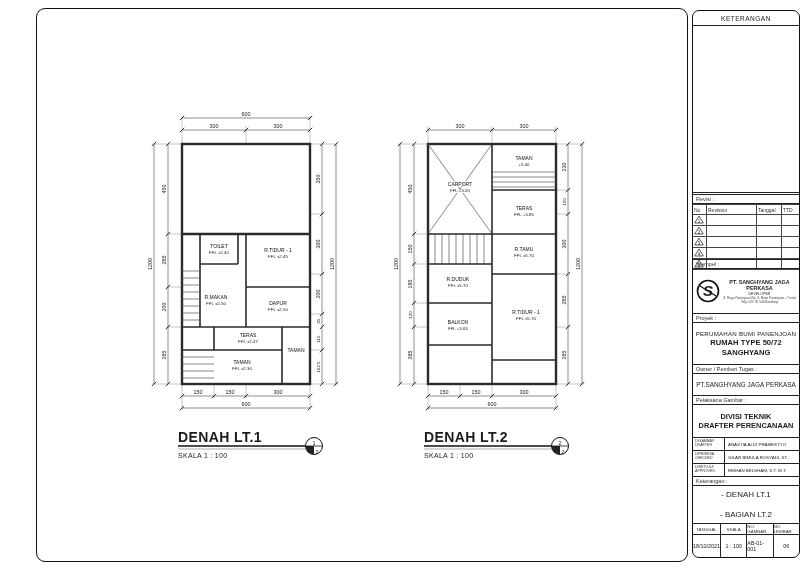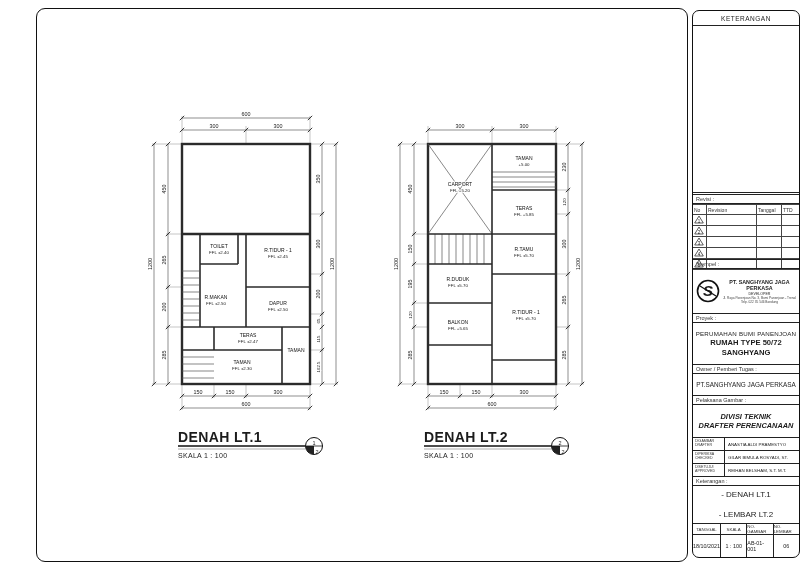--- a/index.html
+++ b/index.html
@@ -302,21 +302,21 @@
     <div class="proj2">RUMAH TYPE 50/72</div>
     <div class="proj2">SANGHYANG</div>
   </div>
 
   <div class="sec lab" style="height:9px;">Owner / Pemberi Tugas :</div>
   <div class="sec ctr" style="height:22px;">
     <div class="owner-name">PT.SANGHYANG JAGA PERKASA</div>
   </div>
 
   <div class="sec lab" style="height:9px;">Pelaksana Gambar :</div>
-  <div class="sec ctr" style="height:33px;font-style:italic;">
+  <div class="sec ctr" style="height:33px;">
     <div class="div1">DIVISI TEKNIK</div>
     <div class="div1">DRAFTER PERENCANAAN</div>
   </div>
 
   <div class="signrow">
     <div class="sl">
         <div>DIGAMBAR</div>
         <div>DRAFTER</div>
       </div>
     <div class="sn">ANASTIA ALDI PRAMESTYO</div>
@@ -332,21 +332,21 @@
     <div class="sl">
         <div>DISETUJUI</div>
         <div>APPROVED</div>
       </div>
     <div class="sn">REIHAN BELSHAM, S.T. M.T.</div>
   </div>
 
   <div class="sec lab" style="height:9px;">Keterangan :</div>
   <div class="sec ctr" style="height:38px;gap:8px;">
     <div class="judul">- DENAH LT.1</div>
-    <div class="judul">- LEMBAR LT.2</div>
+    <div class="judul">- BAGIAN LT.2</div>
   </div>
 
   <div class="sec foot">
     <div class="fcol">
       <div class="fh">TANGGAL</div>
       <div class="fv">18/10/2021</div>
     </div>
     <div class="fcol">
       <div class="fh">SKALA</div>
       <div class="fv">1 : 100</div>

